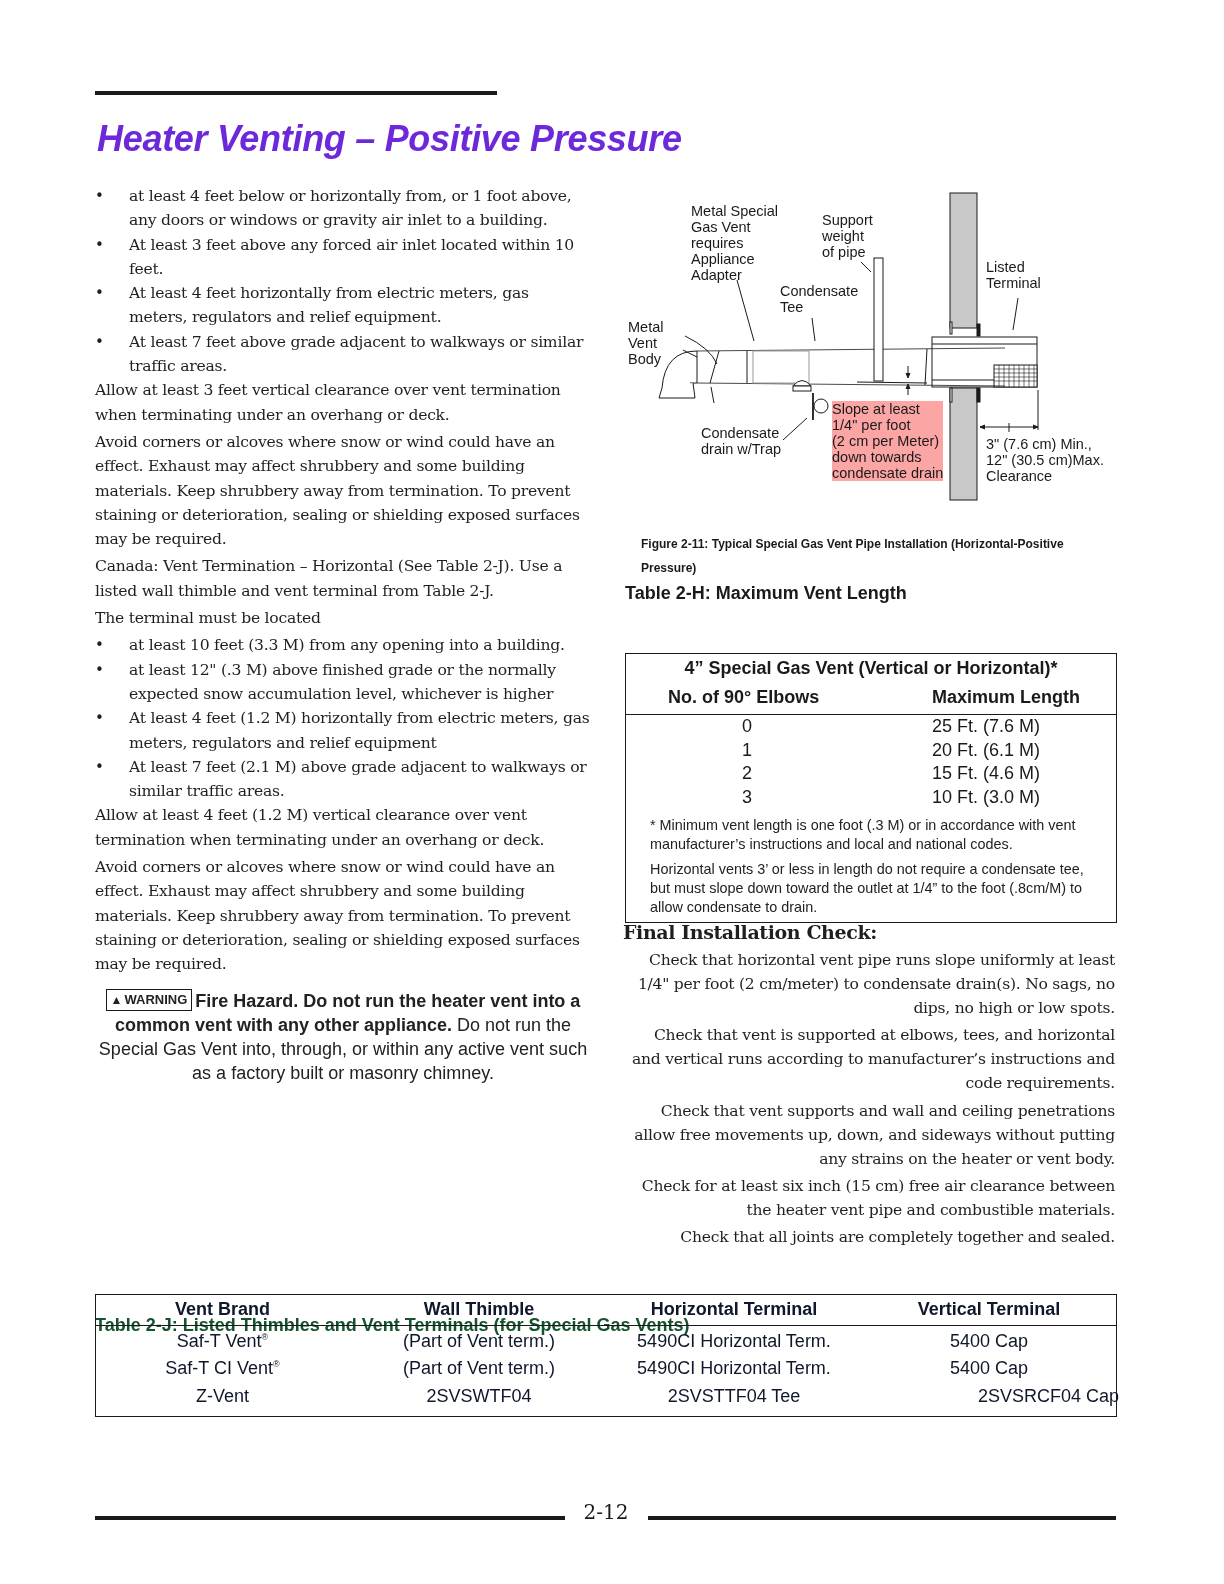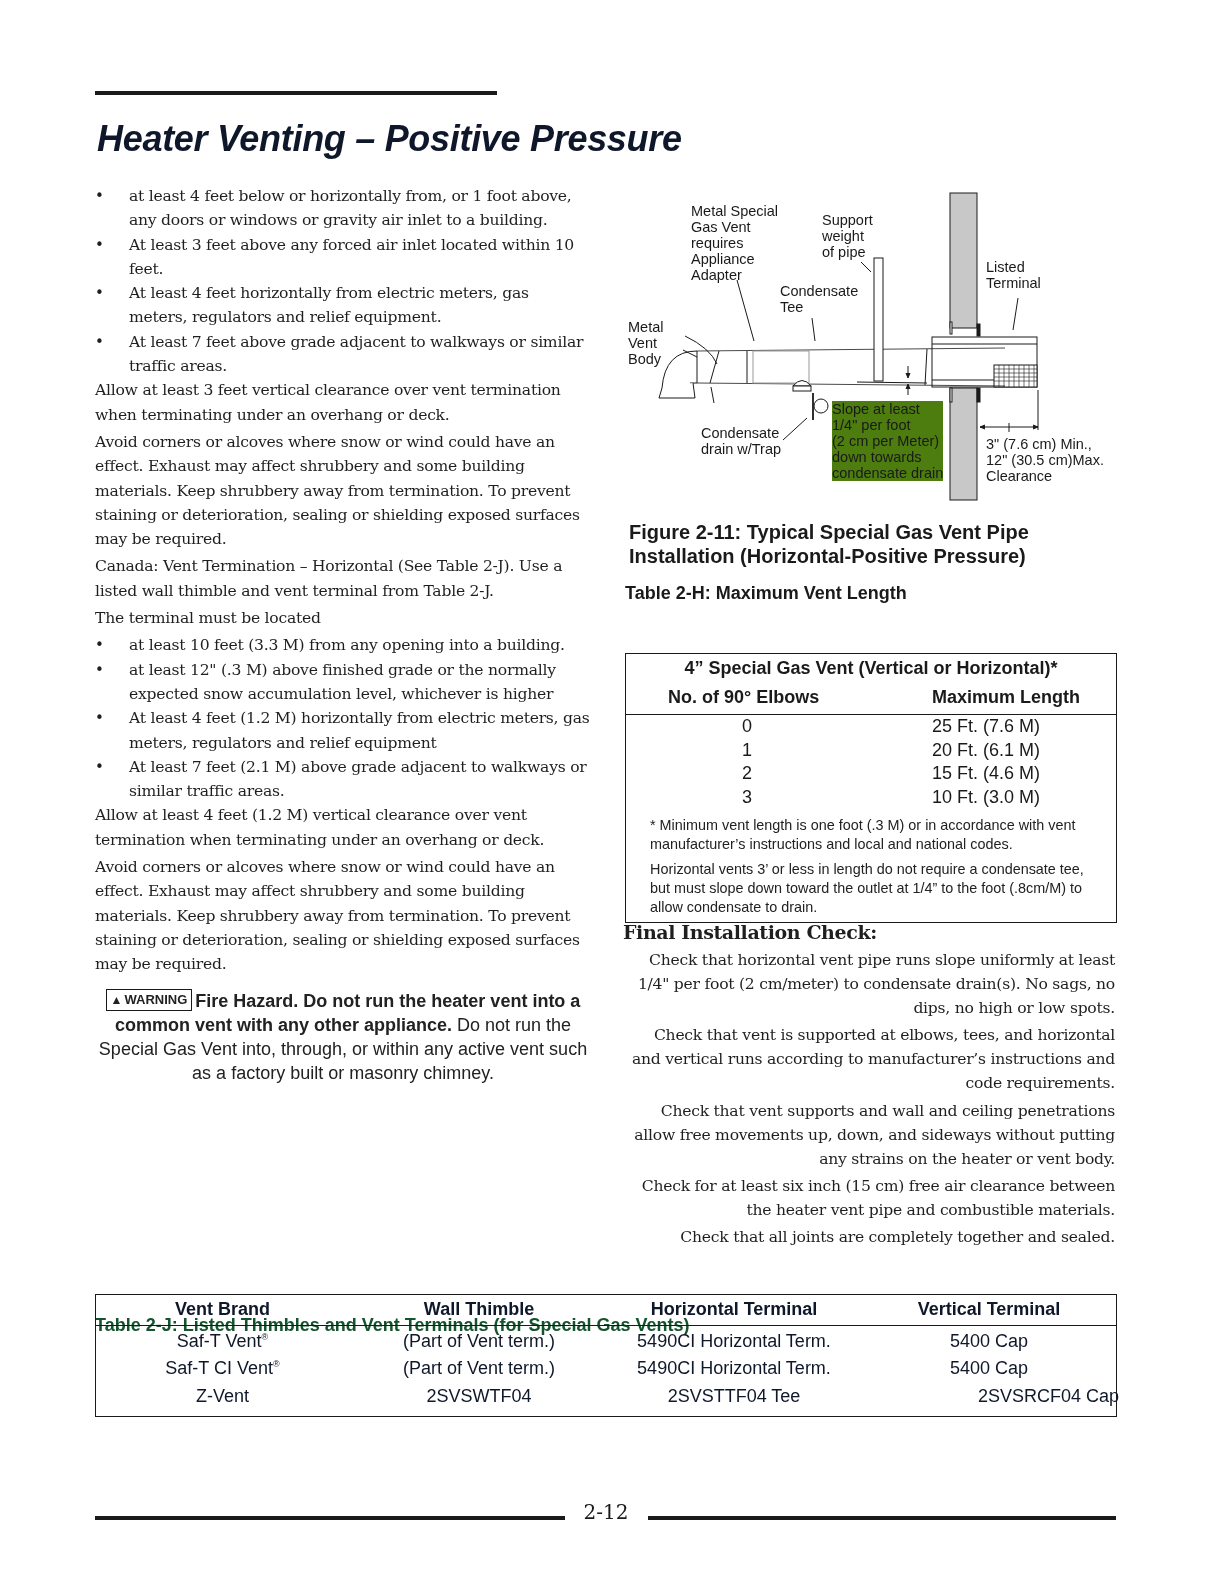--- a/index.html
+++ b/index.html
@@ -1,36 +1,36 @@
 <!DOCTYPE html>
 <html><head>
 <meta charset="utf-8">
 <style>
   html, body { margin: 0; padding: 0; background: #ffffff; }
   body { width: 1224px; height: 1584px; position: relative; overflow: hidden; color: #1a1a1a; }
 
   #top-rule { position: absolute; left: 95px; top: 91px; width: 402px; height: 4px; background: #1a1a1a; }
-  #page-title { position: absolute; left: 97px; top: 118px; margin: 0; font-family: "Liberation Sans", sans-serif; font-weight: bold; font-style: italic; font-size: 36px; letter-spacing: -0.3px; color: #0f172a; }
+  #page-title { position: absolute; left: 97px; top: 118px; margin: 0; font-family: "Liberation Sans", sans-serif; font-weight: bold; font-style: italic; font-size: 36px; letter-spacing: -0.3px; color: #6d28d9; }
 
   
   #left-col { position: absolute; left: 95px; top: 184px; width: 496px; font-family: "DejaVu Serif", serif; font-size: 15.6px; line-height: 24.3px; color: #1f1f1f; letter-spacing: -0.25px; }
   .bullets { list-style: none; margin: 0; padding: 0; }
   .bullets li { position: relative; padding-left: 34px; }
   .bullets li::before { content: "•"; position: absolute; left: 0; top: 0; font-family: "DejaVu Sans", sans-serif; font-size: 15px; }
   .para { margin: 0 0 3px 0; }
   .warn-block { margin-top: 12px; font-family: "Liberation Sans", sans-serif; font-size: 18px; line-height: 24px; color: #222; letter-spacing: 0; text-align: center; }
   .warn-badge { display: inline-block; border: 1.5px solid #1a1a1a; font-family: "Liberation Sans", sans-serif; font-weight: bold; font-size: 13px; line-height: 18px; padding: 1px 4px 1px 4px; margin-right: 3px; vertical-align: 3px; }
   .warn-tri { display: inline-block; font-size: 12px; margin-right: 2px; }
   .warn-bold { font-weight: bold; }
 
   
   #figure { position: absolute; left: 625px; top: 190px; width: 500px; height: 320px; }
   #figure svg { position: absolute; left: 0; top: 0; }
   .flabel { position: absolute; font-family: "Liberation Sans", sans-serif; font-size: 14.5px; line-height: 16px; color: #1a1a1a; white-space: pre; }
-  #figure-caption { position: absolute; left: 625px; top: 516px; width: 480px; margin: 4px; font-family: "Liberation Sans", sans-serif; font-weight: bold; font-size: 20px; line-height: 24px; color: #1a1a1a; }
+  #figure-caption { position: absolute; left: 625px; top: 516px; width: 480px; margin: 16px; font-family: "Liberation Sans", sans-serif; font-weight: bold; font-size: 12px; line-height: 24px; color: #1a1a1a; }
 
   
   #table-h-title { position: absolute; left: 625px; top: 583px; margin: 0; font-family: "Liberation Sans", sans-serif; font-weight: bold; font-size: 18px; color: #1a1a1a; }
   #table-h { position: absolute; left: 625px; top: 617px; width: 490px; height: 268px; border: 1.3px solid #1a1a1a; font-family: "Liberation Sans", sans-serif; color: #1a1a1a; margin-top: 36px; }
   #table-h .th-title { position: absolute; left: 0; width: 100%; top: 4px; text-align: center; font-weight: bold; font-size: 18px; }
   #table-h .th-col { position: absolute; top: 33px; font-weight: bold; font-size: 18px; }
   #table-h .hdr-rule { position: absolute; left: 0; right: 0; top: 60px; height: 1.3px; background: #1a1a1a; }
   #table-h .rows { position: absolute; top: 62px; left: 0; width: 100%; }
   #table-h .row { position: relative; height: 23.7px; font-size: 18px; }
   #table-h .c1 { position: absolute; left: 0; width: 242px; text-align: center; top: 0; }
@@ -165,21 +165,21 @@
   <div class="flabel" style="left:197px; top:22px;">Support
 weight
 of pipe</div>
   <div class="flabel" style="left:361px; top:69px;">Listed
 Terminal</div>
   <div class="flabel" style="left:155px; top:93px;">Condensate
 Tee</div>
   <div class="flabel" style="left:3px; top:129px;">Metal
 Vent
 Body</div>
-  <div class="flabel" style="left:207px; top:211px; background:#4d7c0f;">Slope at least
+  <div class="flabel" style="left:207px; top:211px; background:#fca5a5;">Slope at least
 1/4" per foot
 (2 cm per Meter)
 down towards
 condensate drain</div>
   <div class="flabel" style="left:76px; top:235px;">Condensate
 drain w/Trap</div>
   <div class="flabel" style="left:361px; top:246px;">3" (7.6 cm) Min.,
 12" (30.5 cm)Max.
 Clearance</div>
 </div>

